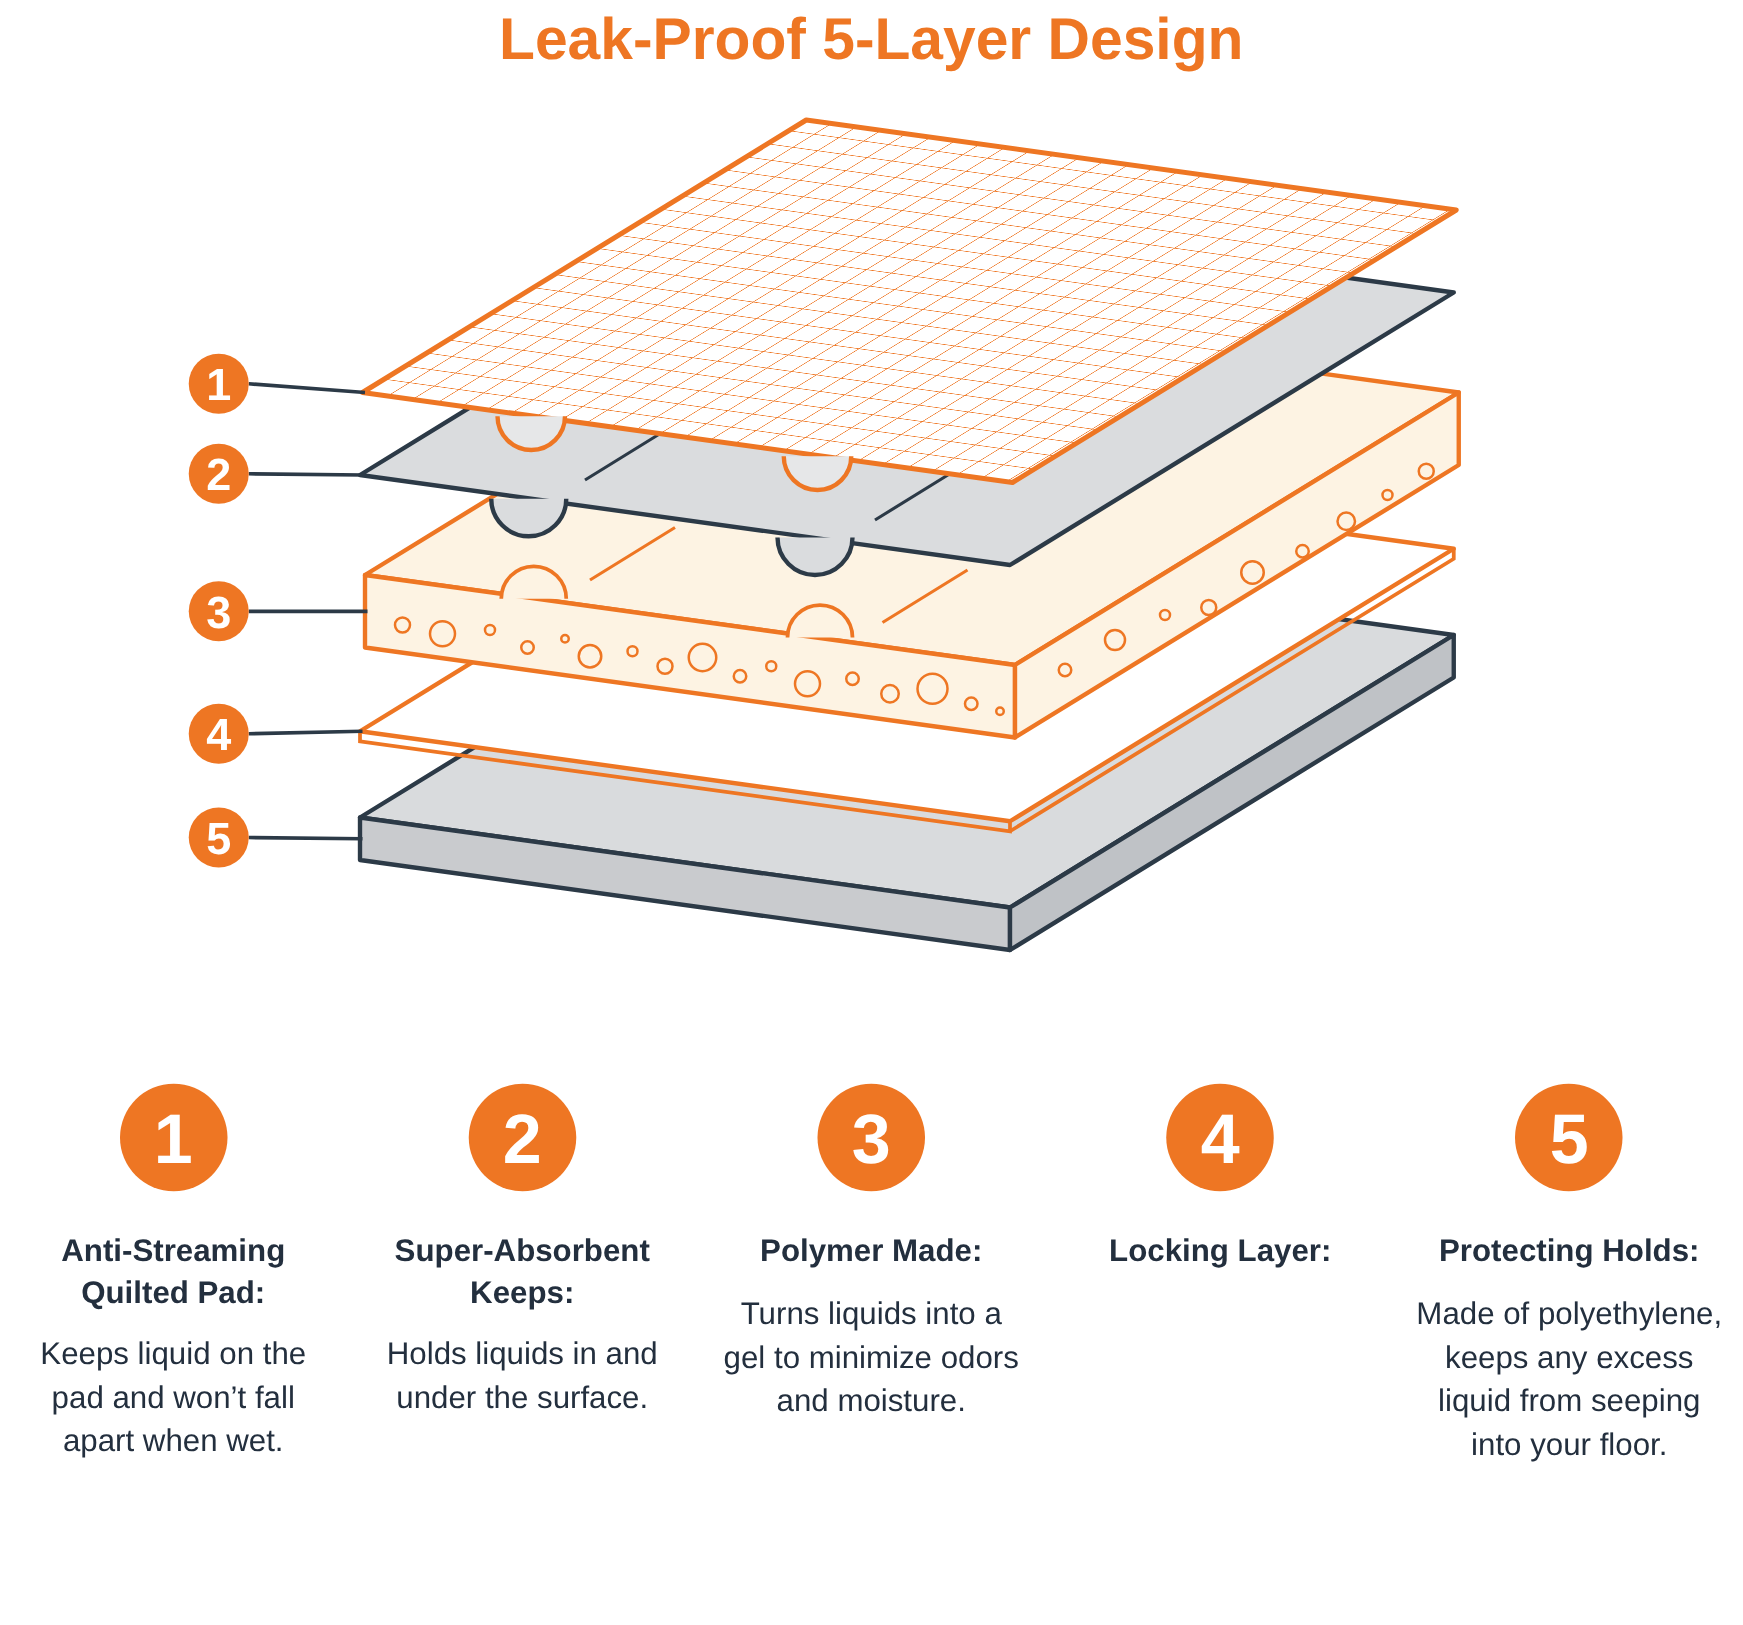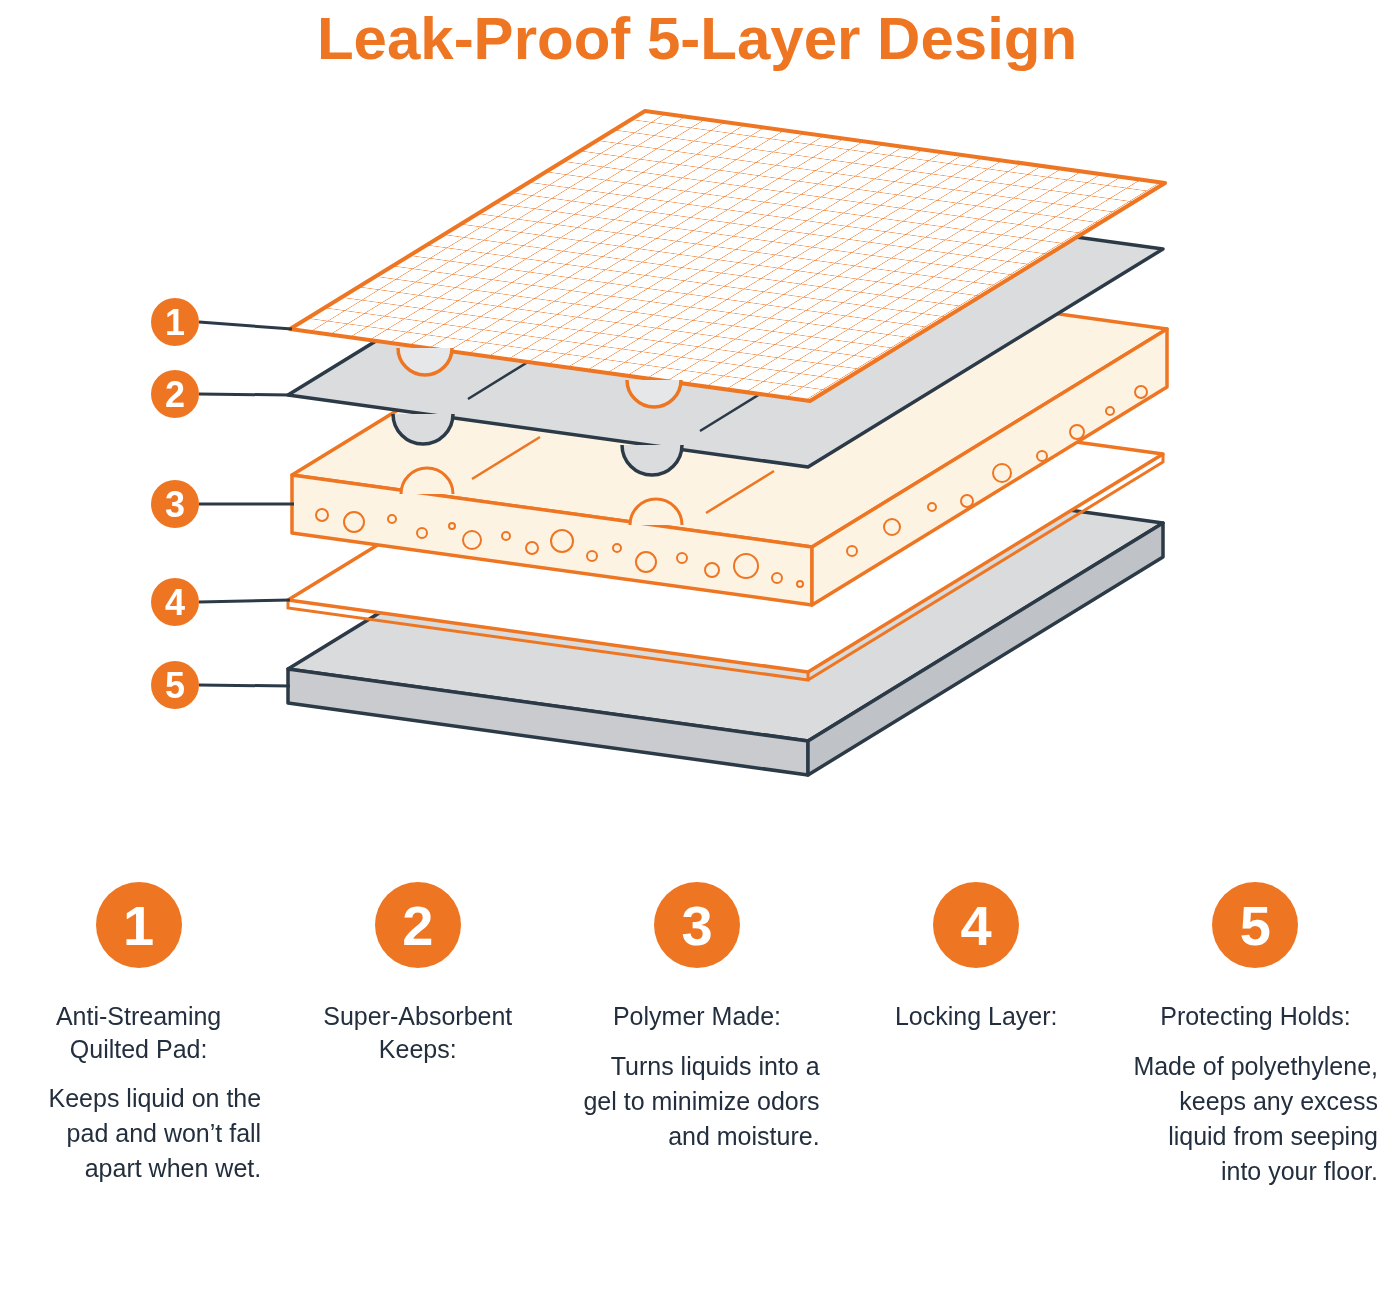--- a/index.html
+++ b/index.html
@@ -8,21 +8,21 @@
     width: 1394px; height: 1300px;
     background: #ffffff;
     font-family: "Liberation Sans", sans-serif;
     color: #232f3e;
     overflow: hidden;
   }
   .page { width: 1394px; height: 1300px; }
   .title {
     margin: 4px 0 4px;
     text-align: center;
-    font-size: 60px;
+    font-size: 47px;
     font-weight: 700;
     color: #EE7623;
     line-height: 1.15;
   }
   .diagram svg { display: block; }
   svg text { font-family: "Liberation Sans", sans-serif; }
   .legend {
     display: grid;
     grid-template-columns: repeat(5, 1fr);
     column-gap: 34px;
@@ -35,31 +35,30 @@
     border-radius: 50%;
     background: #EE7623;
     color: #ffffff;
     font-size: 56px;
     font-weight: 700;
     display: flex; align-items: center; justify-content: center;
     margin: 0 auto;
   }
   .legend h3 {
     font-size: 25px;
-    font-weight: 400;
+    font-weight: 700;
     margin: 32px 0 16px;
     line-height: 1.3;
     color: #232f3e;
   }
   .legend p {
     font-size: 25px;
     margin: 0;
     line-height: 1.4;
     color: #232f3e;
-    text-align: right;
   }
 </style>
 </head>
 <body>
 
 <div class="page">
 
   <h1 class="title">Leak-Proof 5-Layer Design</h1>
 
   <div class="diagram">
@@ -167,20 +166,21 @@
       </div>
       <h3>Anti-Streaming Quilted Pad:</h3>
       <p>Keeps liquid on the pad and won’t fall apart when wet.</p>
     </div>
 
     <div class="col">
       <div class="badge">
         <span>2</span>
       </div>
       <h3>Super-Absorbent Keeps:</h3>
+      <p>Holds liquids in and under the surface.</p>
     </div>
 
     <div class="col">
       <div class="badge">
         <span>3</span>
       </div>
       <h3>Polymer Made:</h3>
       <p>Turns liquids into a gel to minimize odors and moisture.</p>
     </div>
 

